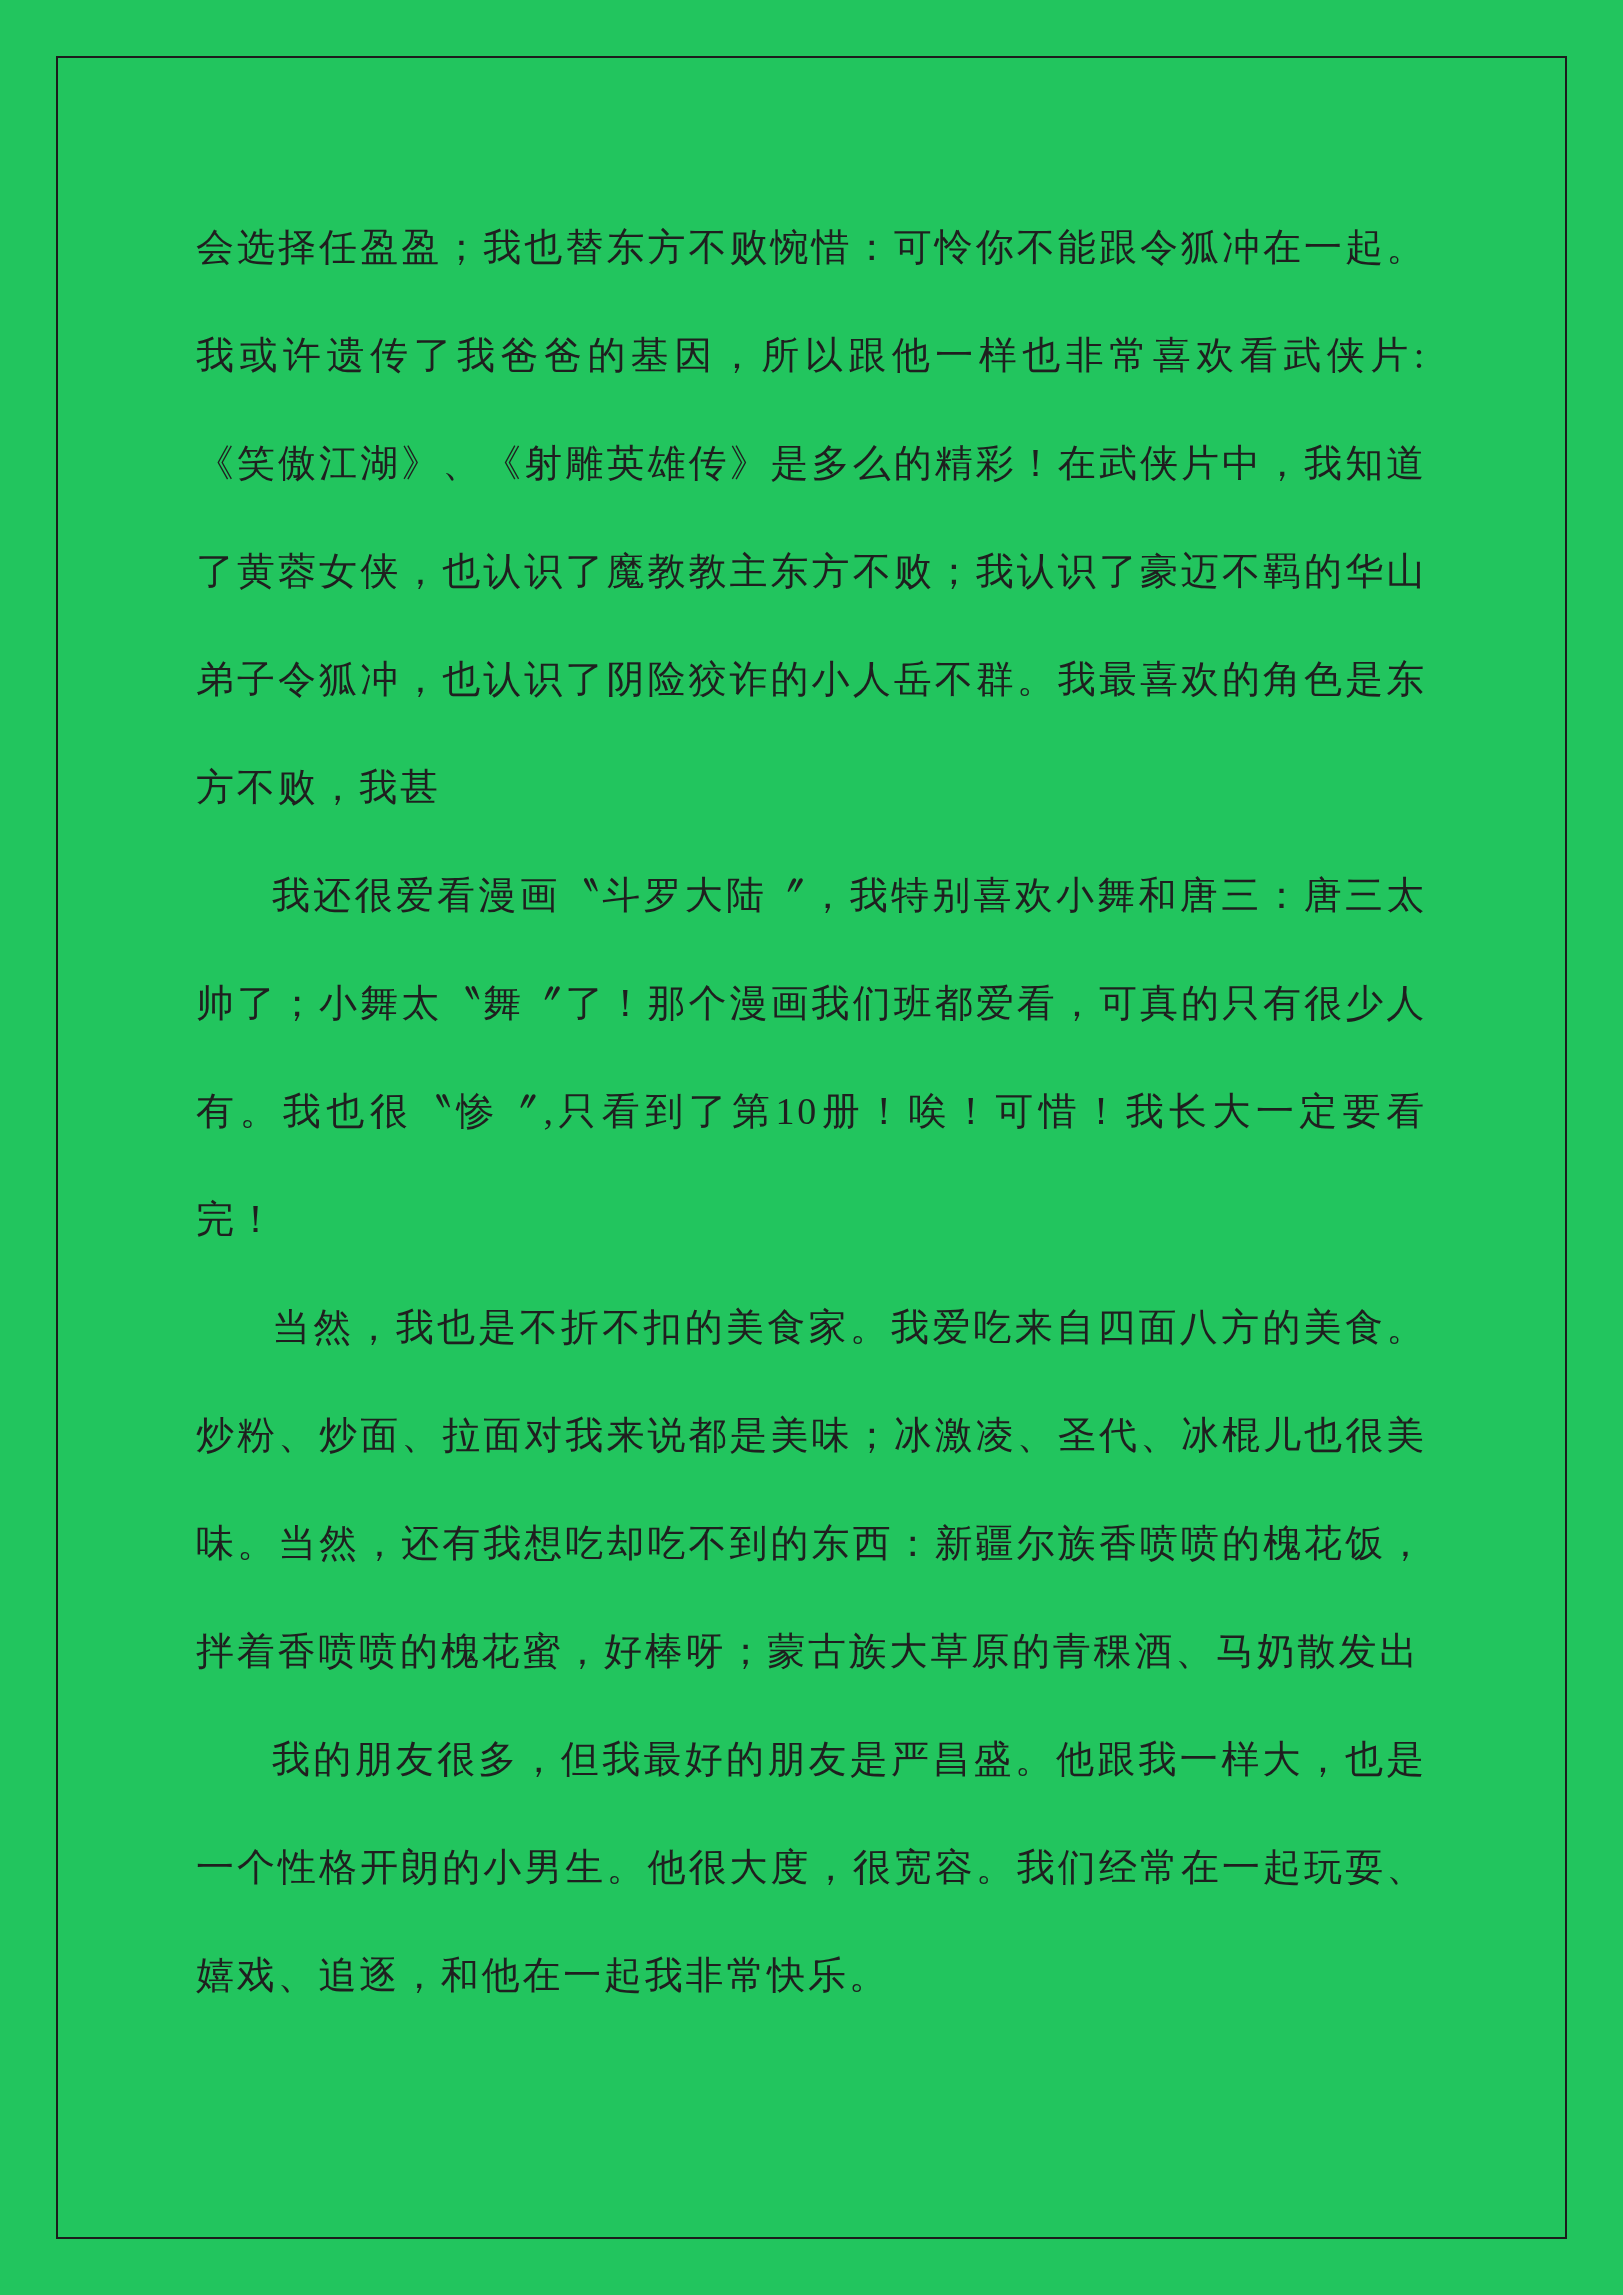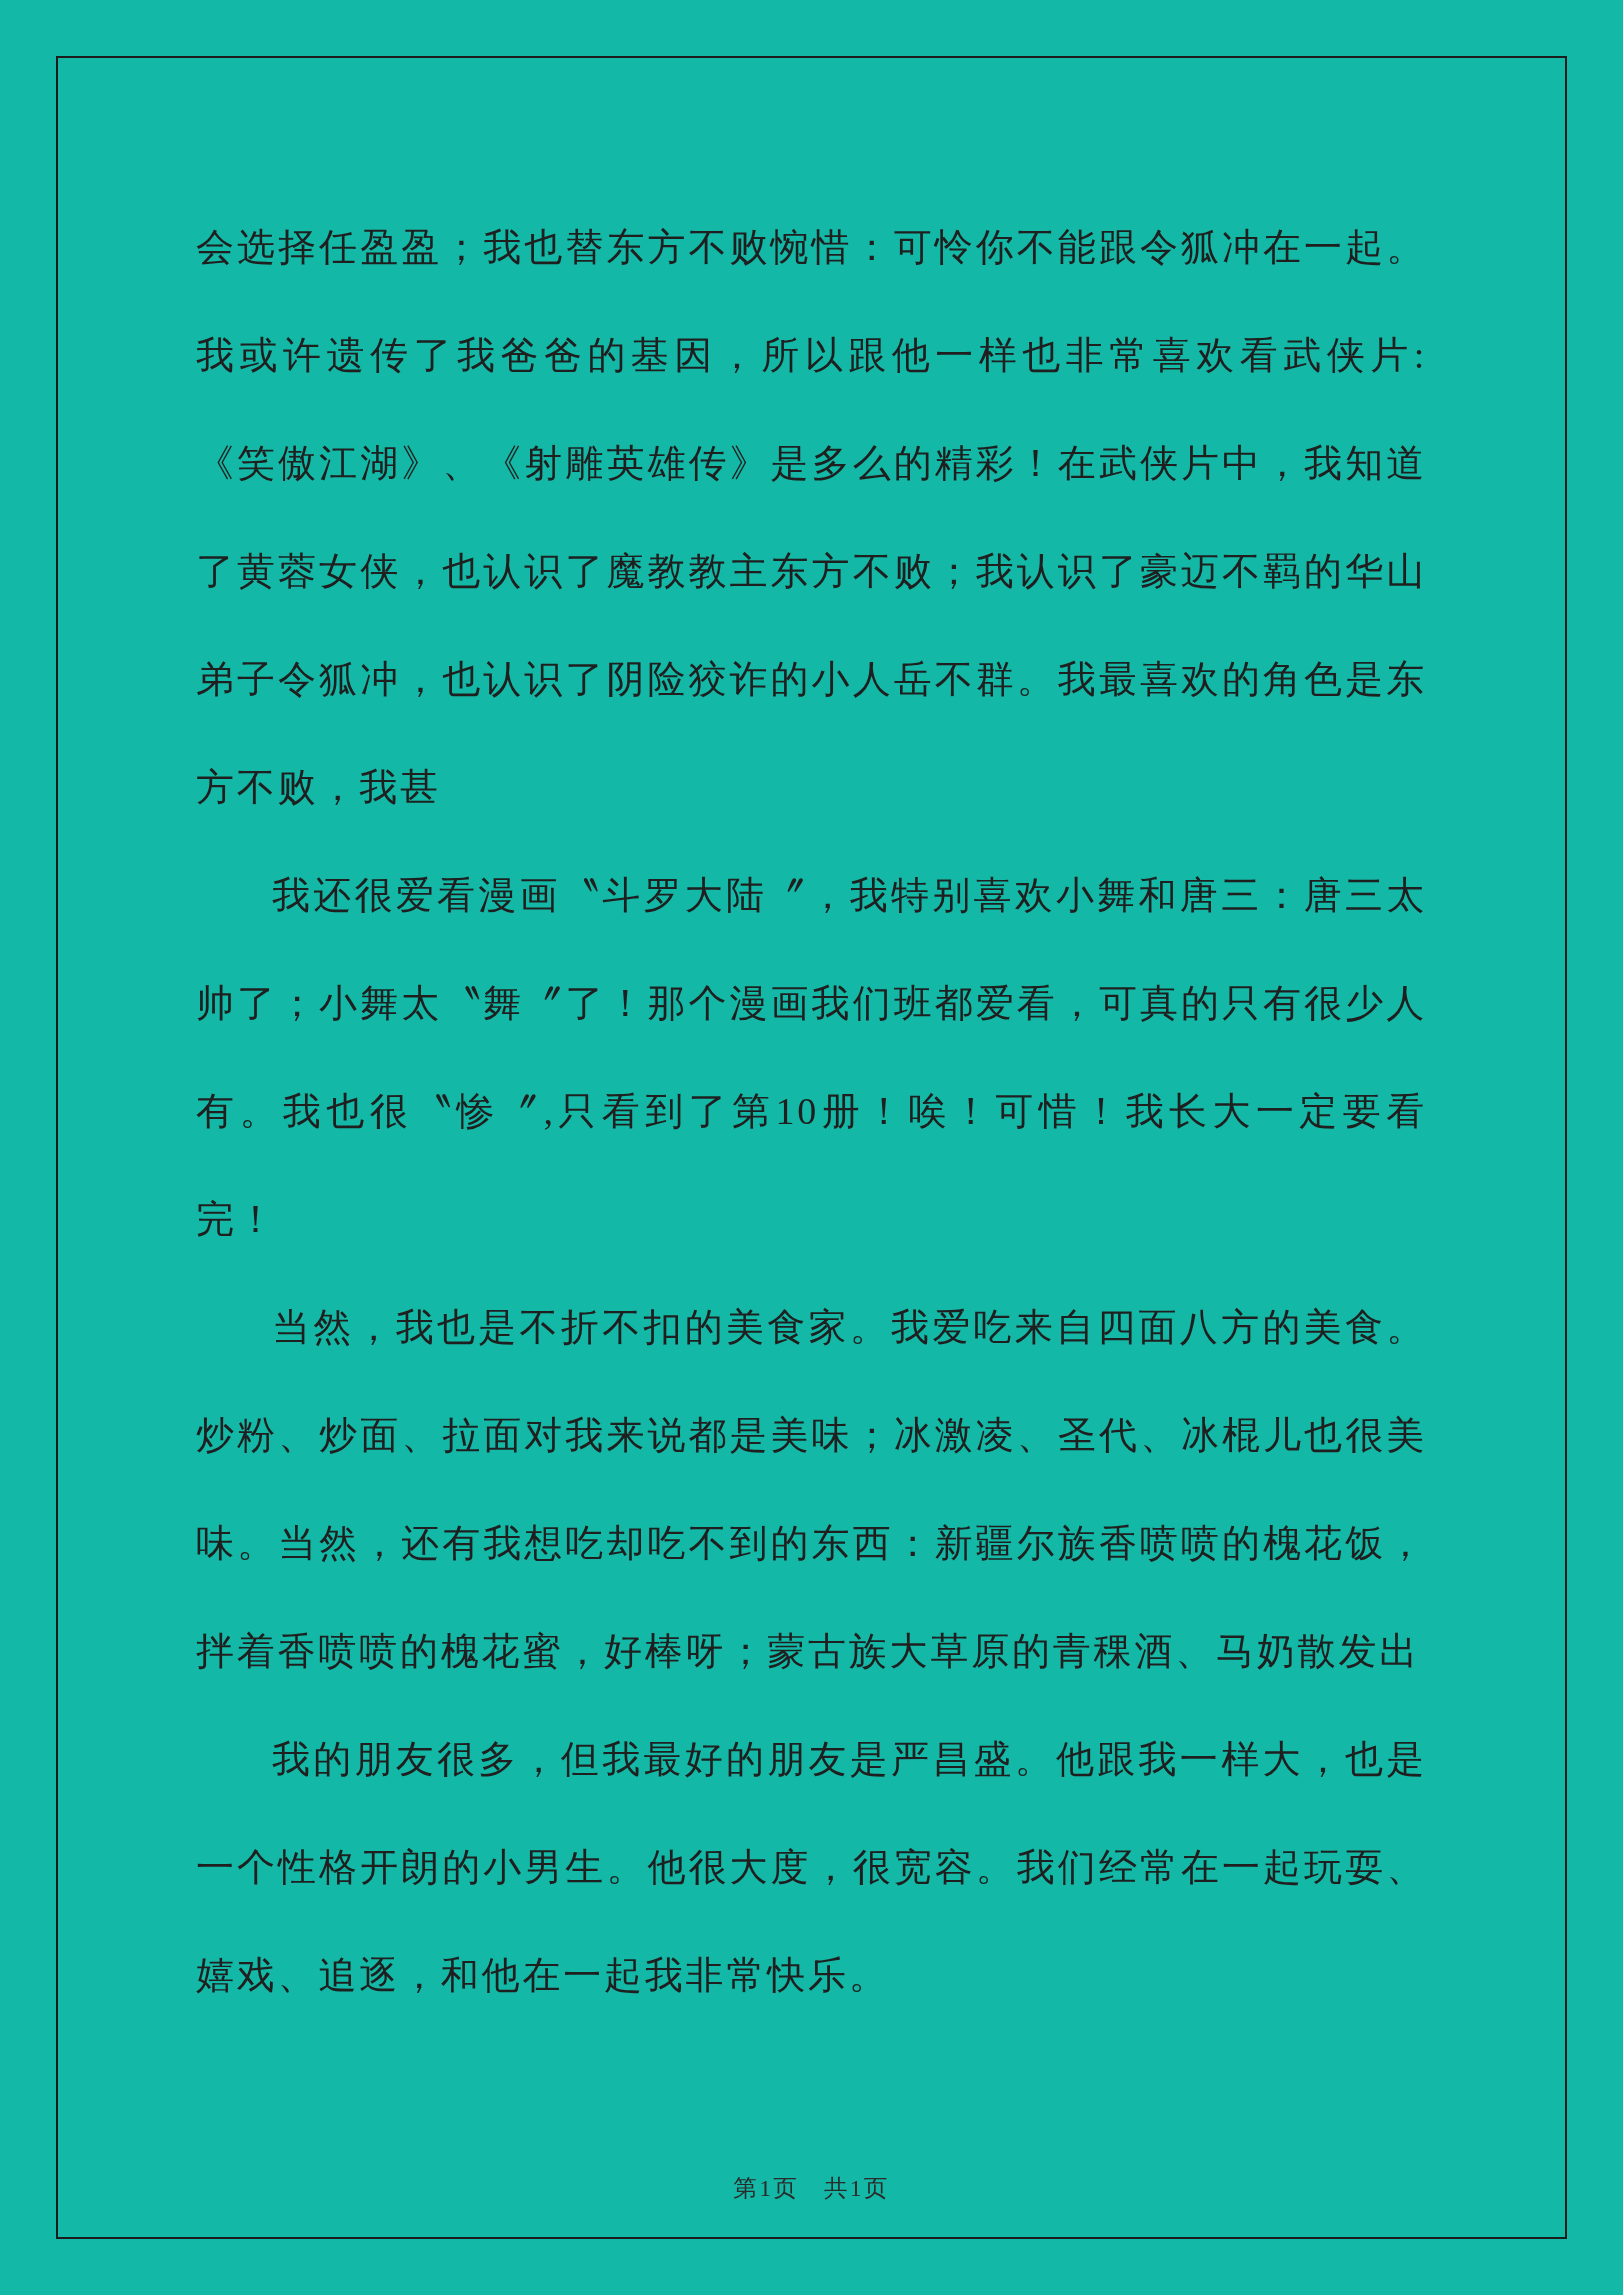--- a/index.html
+++ b/index.html
@@ -4,21 +4,21 @@
   <style>
     html, body {
       margin: 0;
       padding: 0;
       background: #ffffff;
     }
     .page {
       position: relative;
       width: 1623px;
       height: 2295px;
-      background: #14b8a6;
+      background: #22c55e;
       overflow: hidden;
       font-family: "Liberation Serif", "DejaVu Serif", serif;
     }
     .page-border {
       position: absolute;
       top: 56px;
       left: 56px;
       right: 56px;
       bottom: 56px;
       border: 2.8px solid #1c1c1c;
@@ -62,19 +62,15 @@
 
   <div class="page-border"></div>
 
   <div class="content">
     <p>会选择任盈盈；我也替东方不败惋惜：可怜你不能跟令狐冲在一起。我或许遗传了我爸爸的基因，所以跟他一样也非常喜欢看武侠片:《笑傲江湖》、《射雕英雄传》是多么的精彩！在武侠片中，我知道了黄蓉女侠，也认识了魔教教主东方不败；我认识了豪迈不羁的华山弟子令狐冲，也认识了阴险狡诈的小人岳不群。我最喜欢的角色是东方不败，我甚</p>
     <p class="indent">我还很爱看漫画〝斗罗大陆〞，我特别喜欢小舞和唐三：唐三太帅了；小舞太〝舞〞了！那个漫画我们班都爱看，可真的只有很少人有。我也很〝惨〞,只看到了第10册！唉！可惜！我长大一定要看完！</p>
     <p class="indent">当然，我也是不折不扣的美食家。我爱吃来自四面八方的美食。炒粉、炒面、拉面对我来说都是美味；冰激凌、圣代、冰棍儿也很美味。当然，还有我想吃却吃不到的东西：新疆尔族香喷喷的槐花饭，拌着香喷喷的槐花蜜，好棒呀；蒙古族大草原的青稞酒、马奶散发出</p>
     <p class="indent">我的朋友很多，但我最好的朋友是严昌盛。他跟我一样大，也是一个性格开朗的小男生。他很大度，很宽容。我们经常在一起玩耍、嬉戏、追逐，和他在一起我非常快乐。</p>
   </div>
 
-  <div class="footer">
-    <span>第1页</span>
-    <span>共1页</span>
-  </div>
 
 </div>
 
 
 </body></html>

